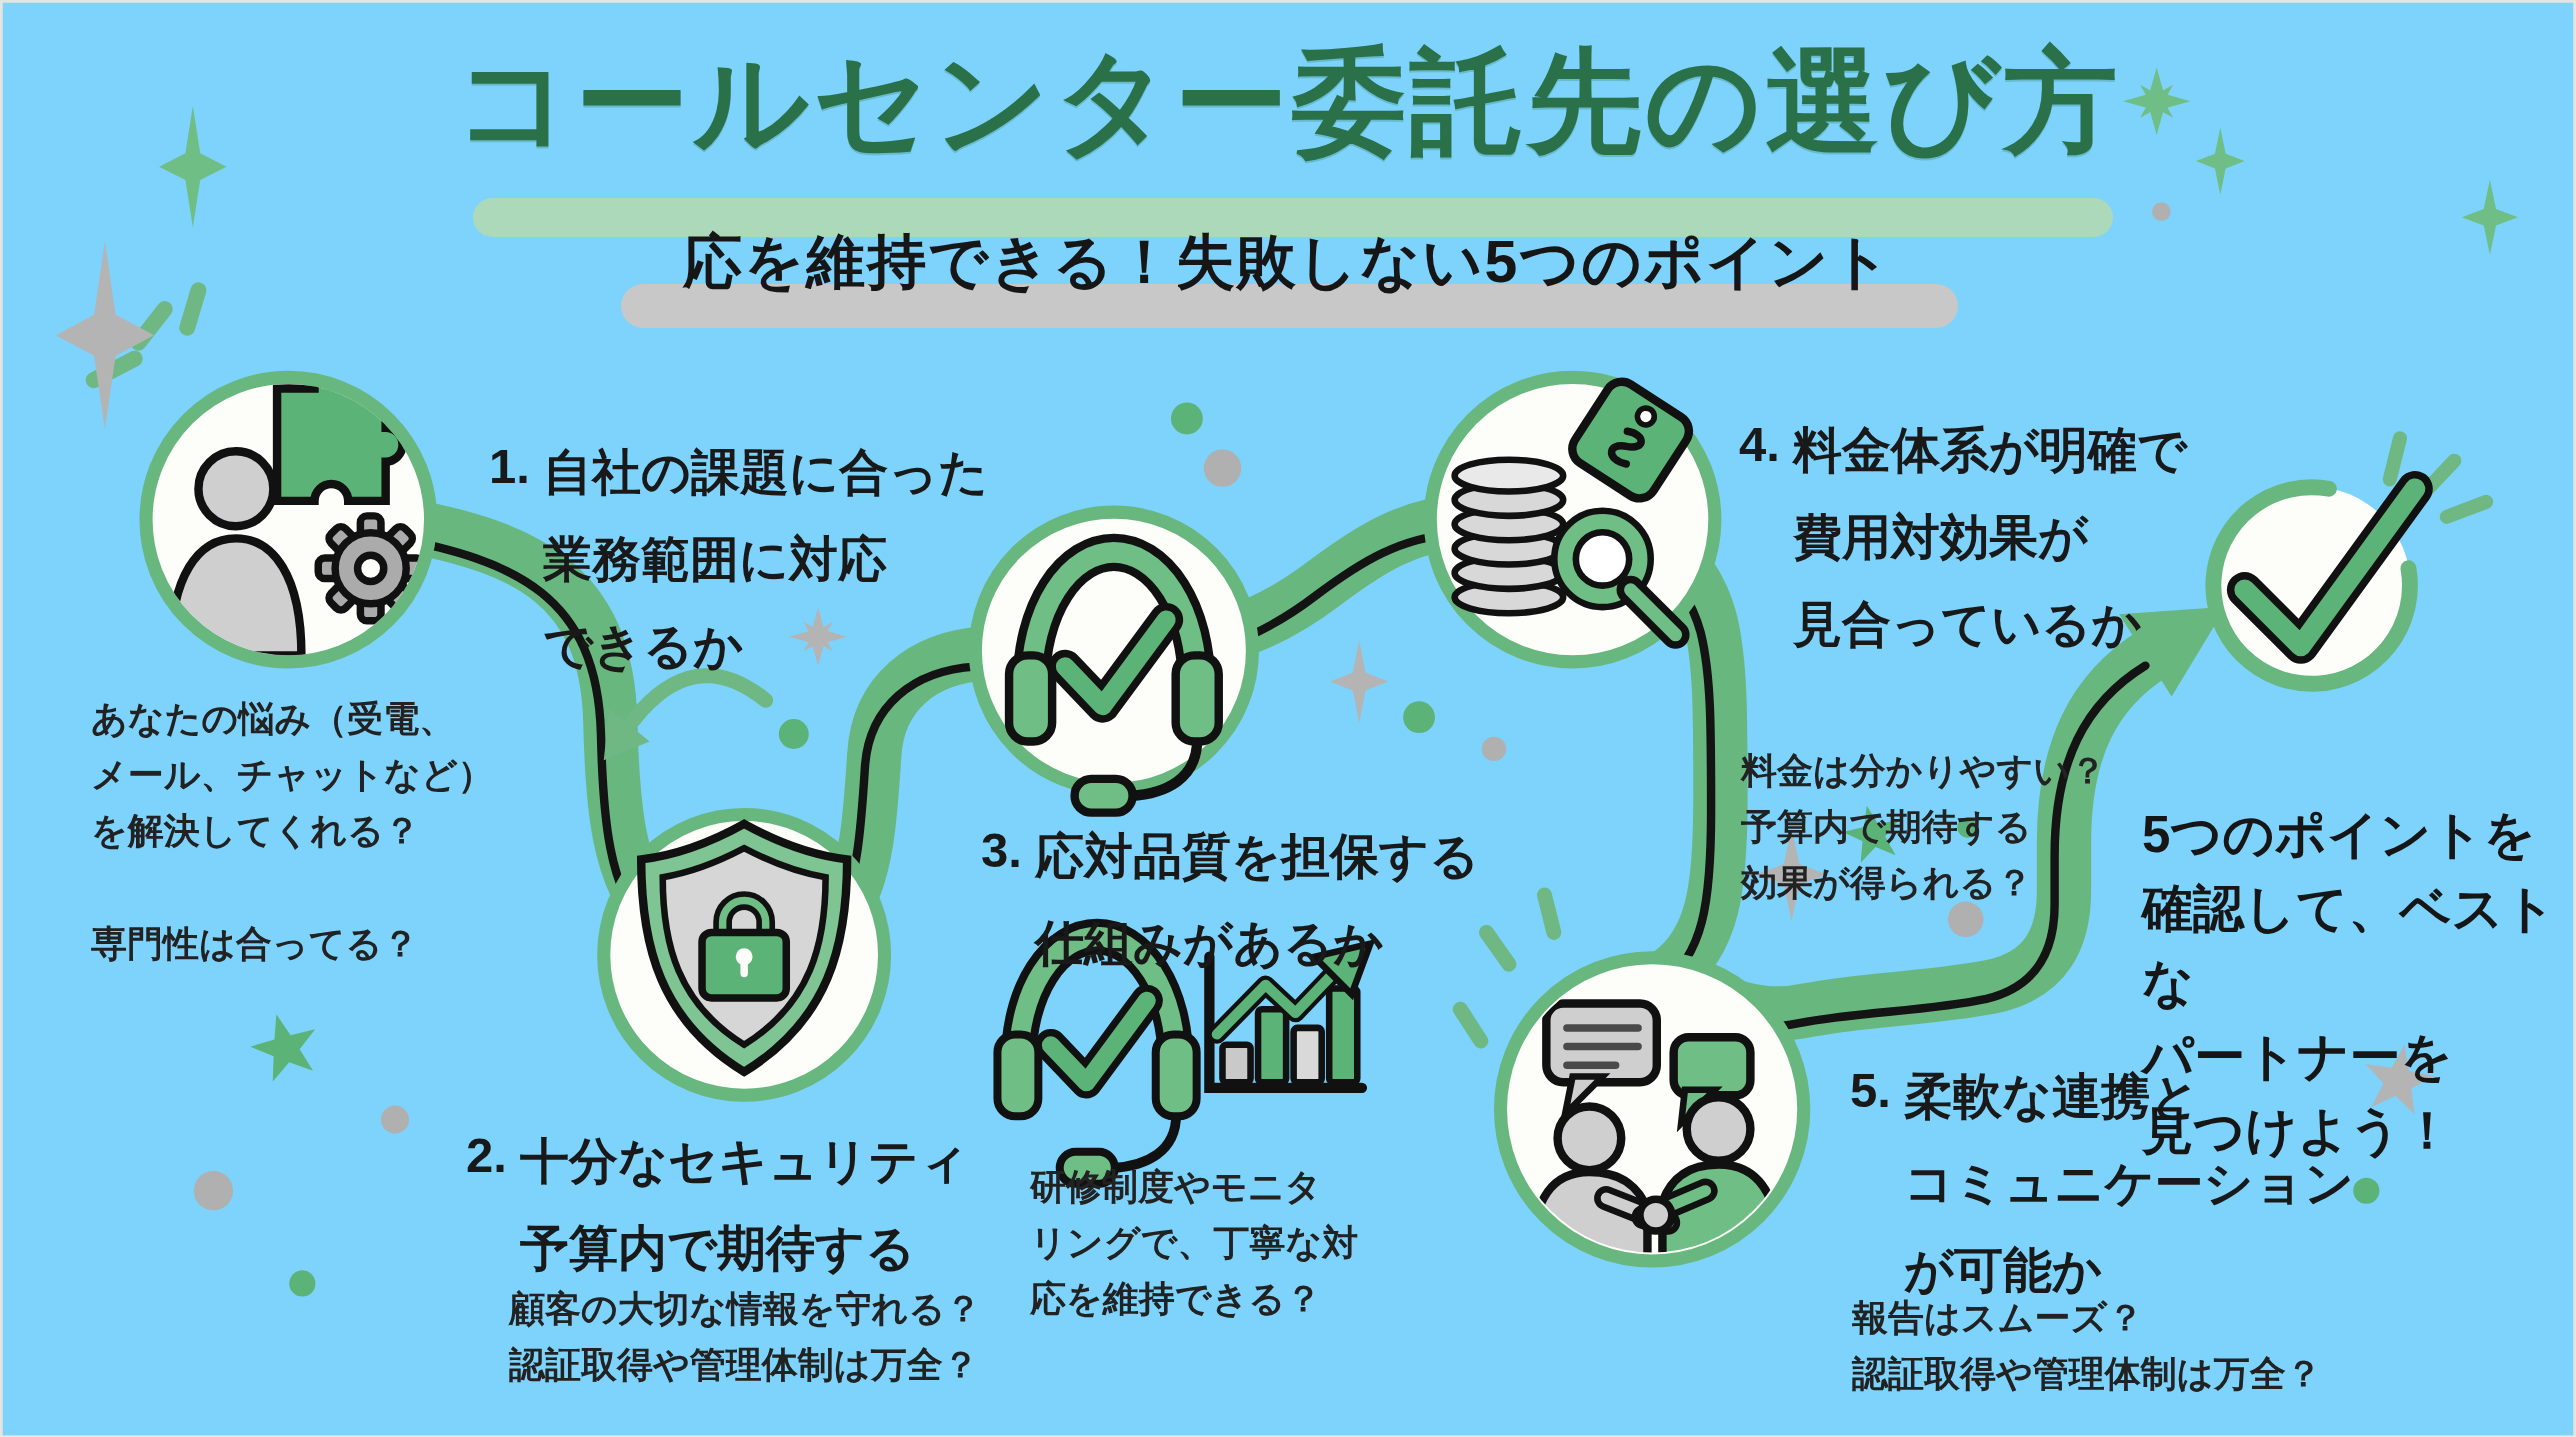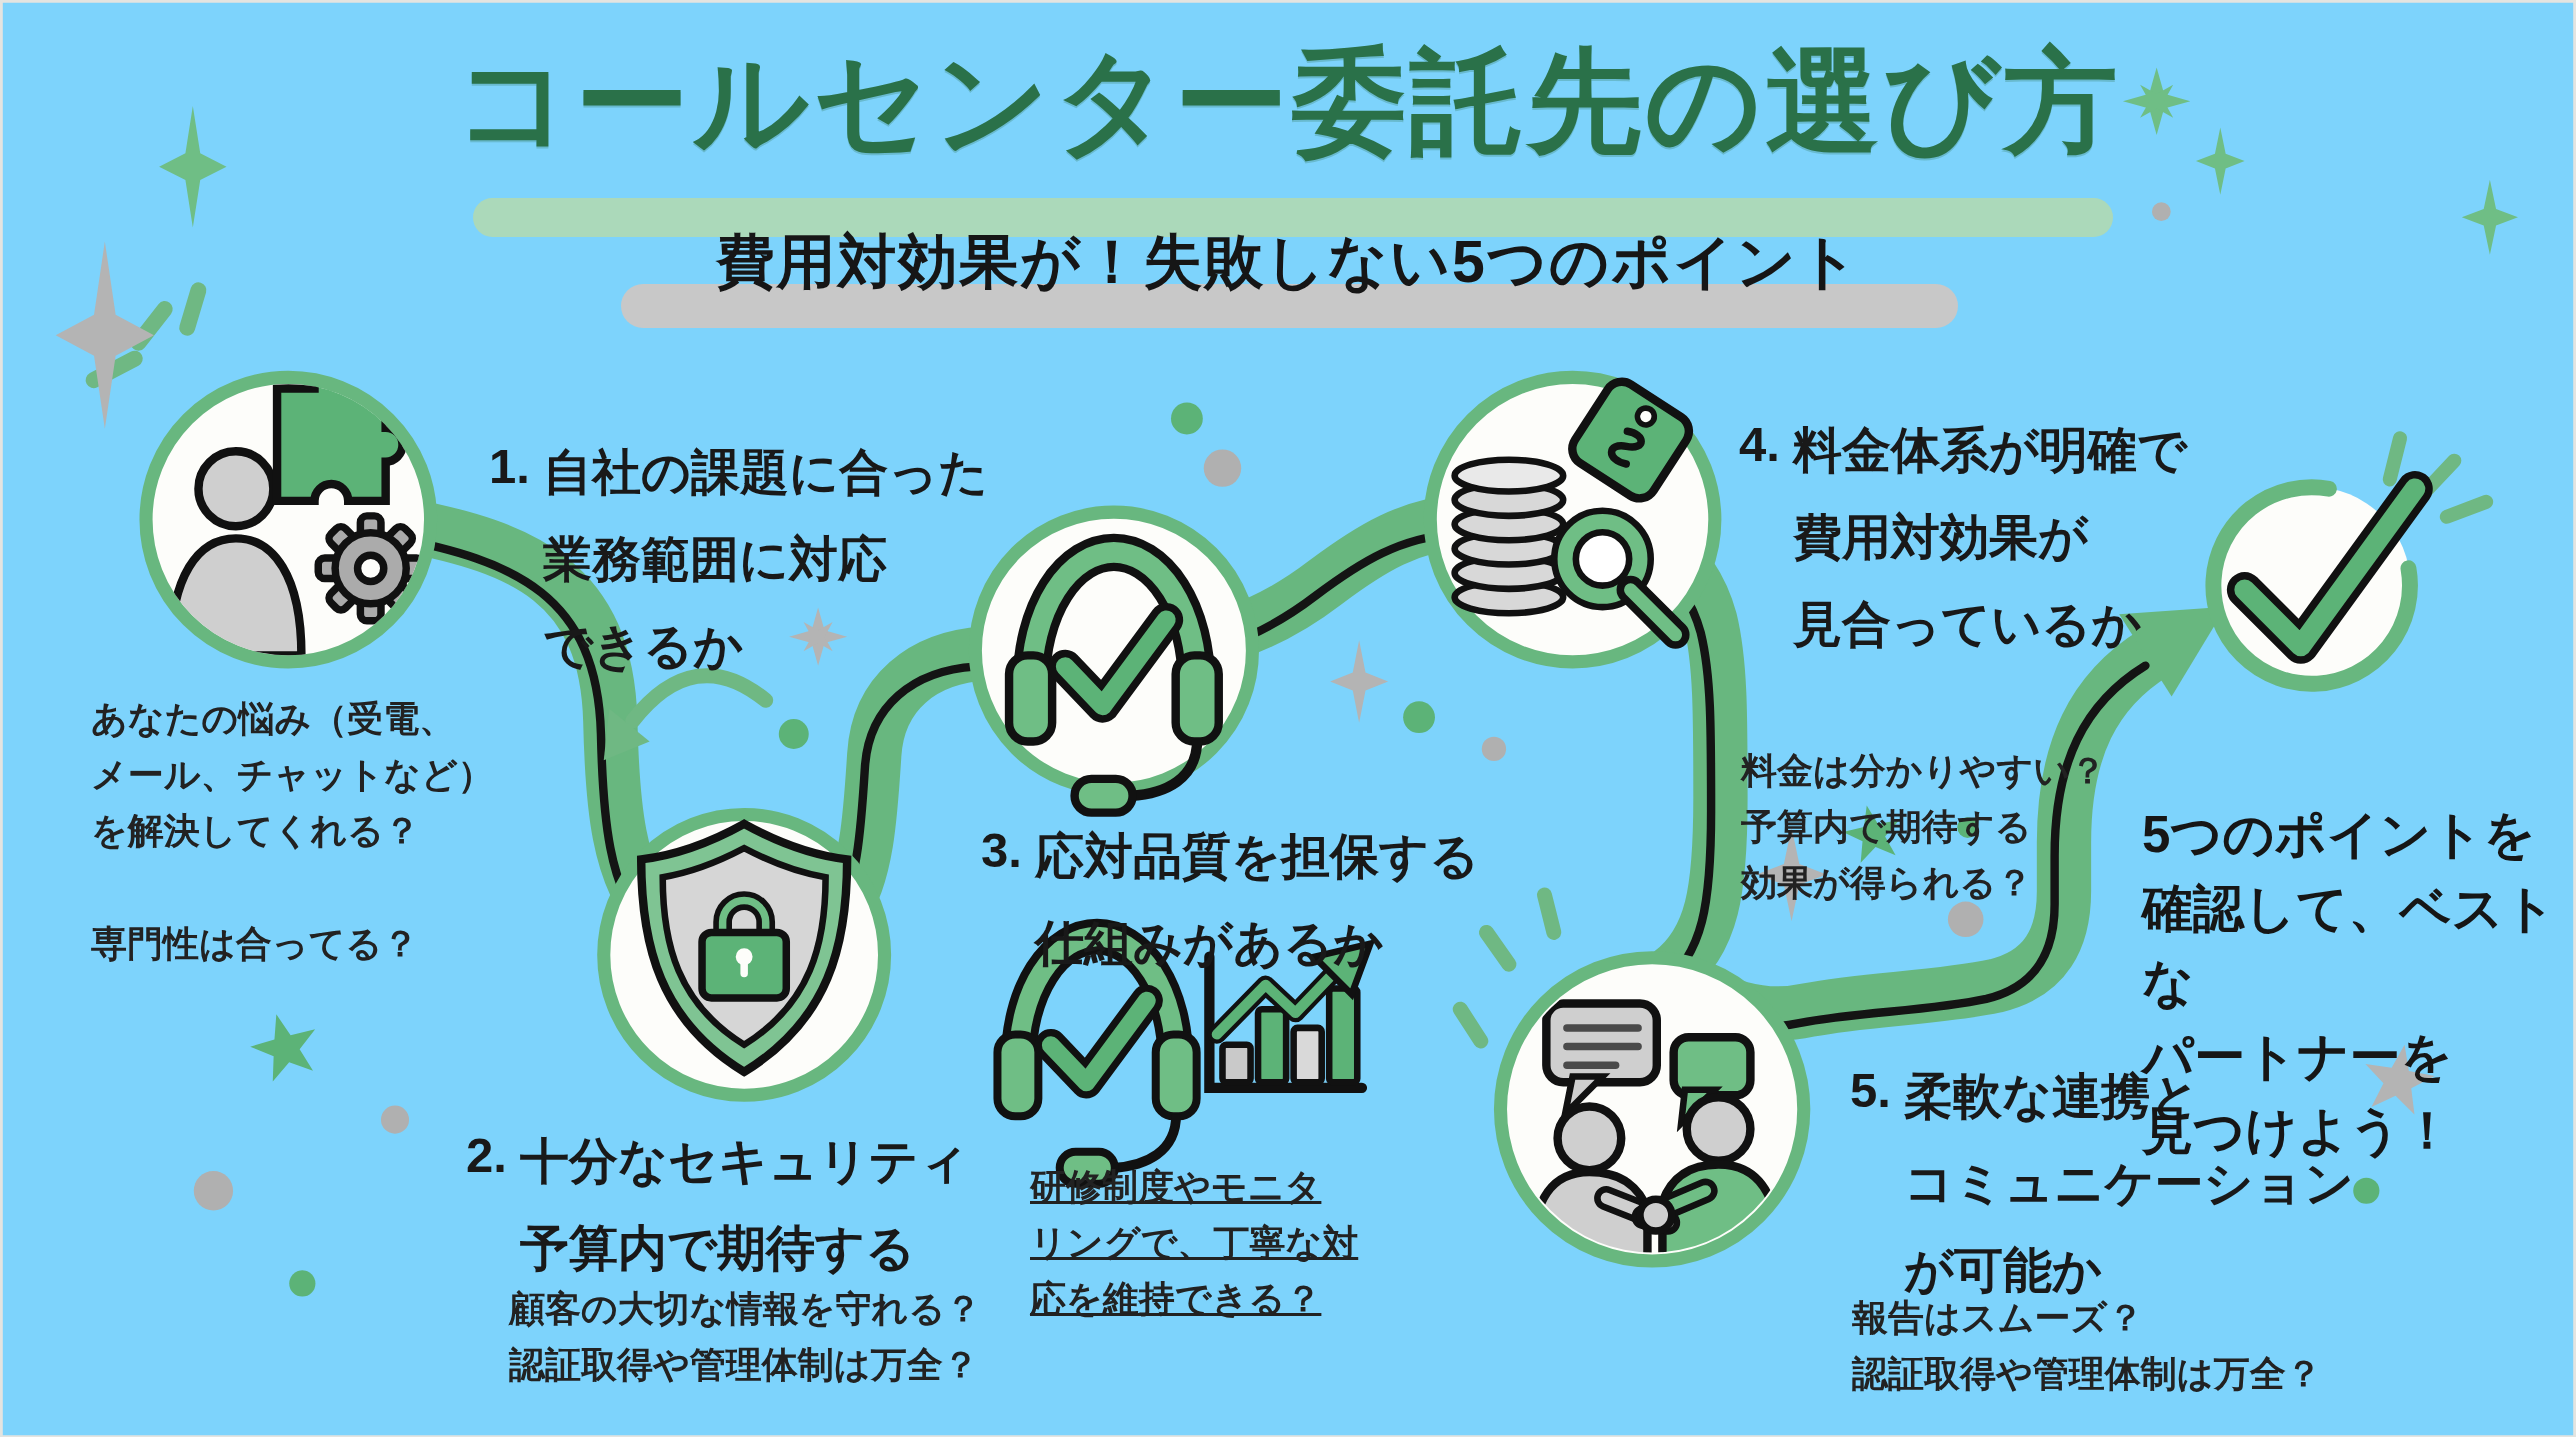--- a/index.html
+++ b/index.html
@@ -29,21 +29,21 @@
   .heading .pnum{margin-right:13px;white-space:nowrap;}
   .heading .ptitle{white-space:pre-line;margin-top:6px;}
   .note{font-size:36px;font-weight:700;line-height:1.56;white-space:pre-line;color:#222;}
   .conclusion{font-size:51px;font-weight:900;line-height:1.45;white-space:pre-line;color:#161616;}
 
   .h1p{left:489px;top:423px;}
   .n1{left:91px;top:691px;}
   .h2p{left:466px;top:1112px;}
   .n2{left:509px;top:1281px;}
   .h3p{left:981px;top:807px;}
-  .n3{left:1030px;top:1159px;text-decoration:underline;}
+  .n3{left:1030px;top:1159px;}
   .h4p{left:1739px;top:401px;}
   .n4{left:1741px;top:695px;margin-top:48px;}
   .h5p{left:1850px;top:1047px;}
   .n5{left:1852px;top:1290px;}
   .cn{left:2142px;top:798px;}
 </style>
 </head>
 <body>
 
 <div class="canvas">
@@ -225,21 +225,21 @@
 
     <g>
       <path d="M 2398 630 L 2458 690 L 2580 522" fill="none" stroke="#111" stroke-width="38" stroke-linecap="round" stroke-linejoin="round"></path>
       <path d="M 2398 630 L 2458 690 L 2580 522" fill="none" stroke="#5cb377" stroke-width="22" stroke-linecap="round" stroke-linejoin="round"></path>
     </g>
   </svg>
 
   <div class="abs title-bar"></div>
   <div class="abs page-title">コールセンター委託先の選び方</div>
   <div class="abs subtitle-bar"></div>
-  <div class="abs page-subtitle">費用対効果が！失敗しない5つのポイント</div>
+  <div class="abs page-subtitle">応を維持できる！失敗しない5つのポイント</div>
 
   <div class="abs heading h1p">
     <span class="pnum">1.</span>
     <span class="ptitle">自社の課題に合った
 業務範囲に対応
 できるか</span>
   </div>
   <div class="abs note n1">あなたの悩み（受電、
 メール、チャットなど）
 を解決してくれる？

